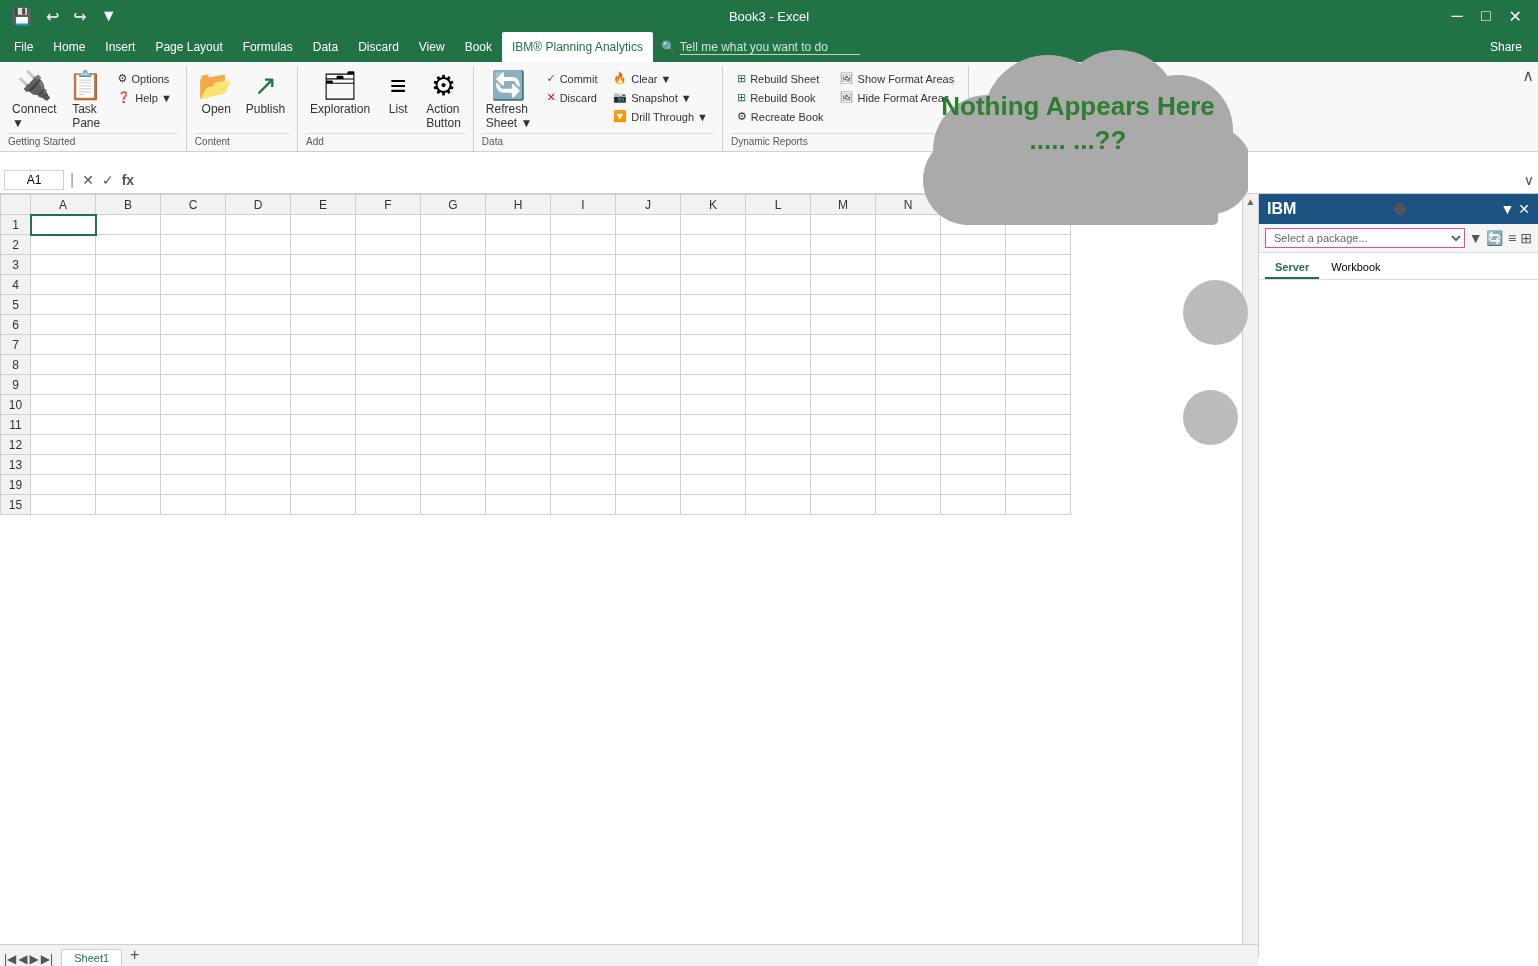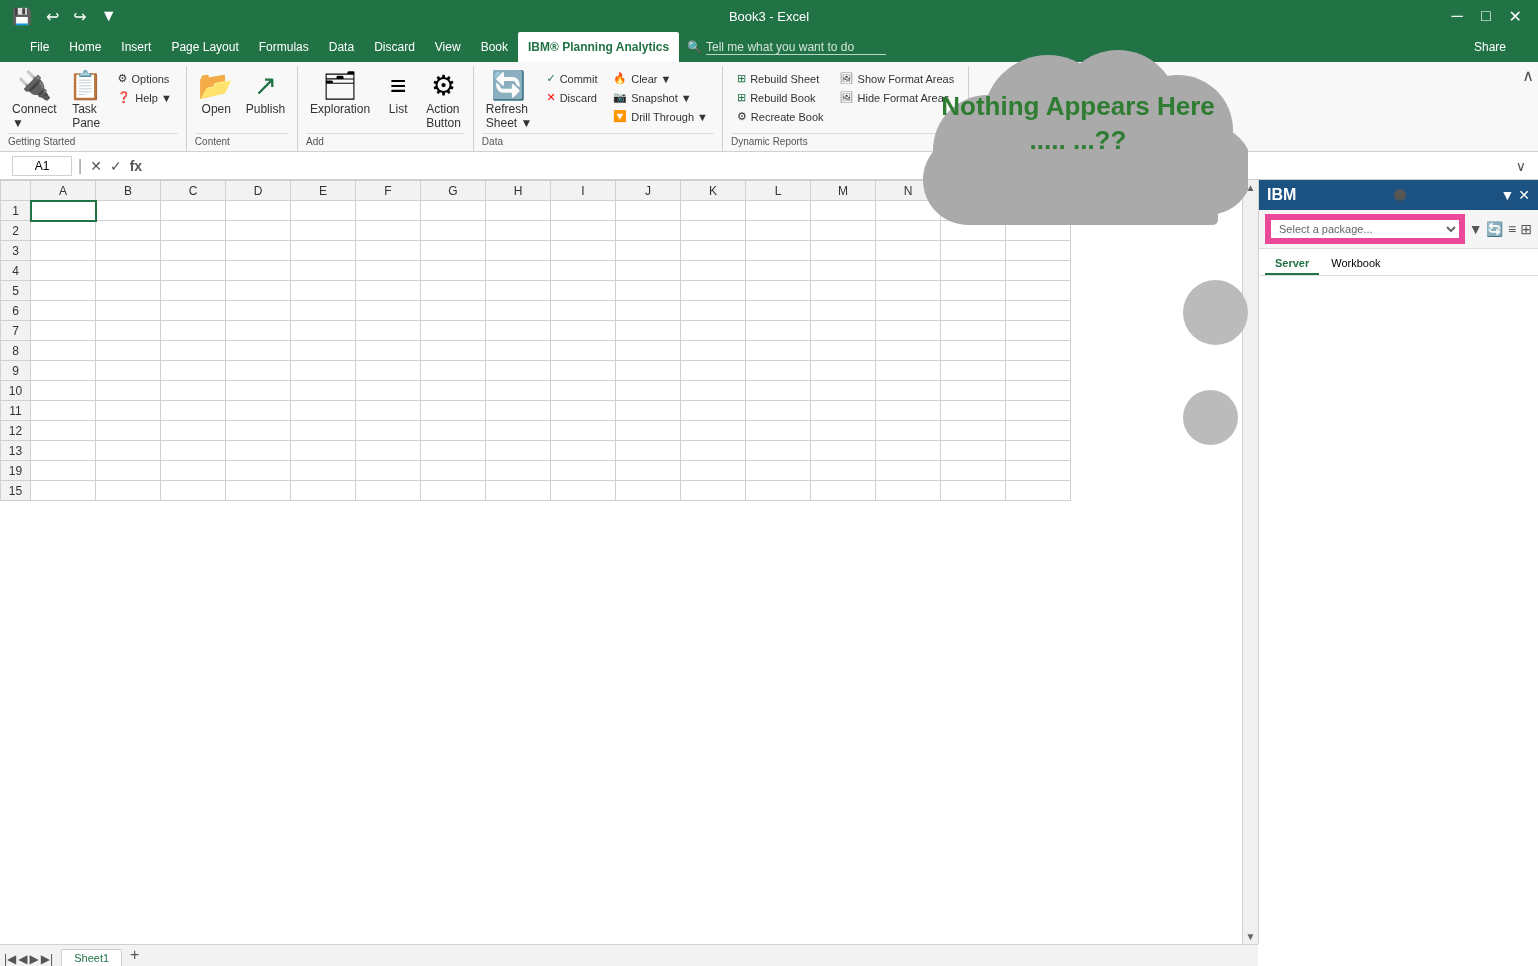--- a/index.html
+++ b/index.html
@@ -20,35 +20,35 @@
     .title-bar-title { position: absolute; left: 50%; transform: translateX(-50%); font-size: 13px; color: white; }
     .title-bar-controls { position: absolute; right: 8px; display: flex; gap: 2px; }
     .title-bar-btn { color: white; font-size: 16px; padding: 2px 8px; cursor: pointer; }
 
     
     .menu-bar {
       background: #217346;
       height: 30px;
       display: flex;
       align-items: stretch;
-      padding: 0 20px;
+      padding: 0 4px;
     }
     .menu-item {
       color: white;
       padding: 0 10px;
       display: flex;
       align-items: center;
       cursor: pointer;
       font-size: 12px;
       white-space: nowrap;
     }
     .menu-item.active {
       background: white;
       color: #217346;
-      font-weight: 700;
+      font-weight: 400;
       border-radius: 2px 2px 0 0;
     }
     .menu-search {
       display: flex;
       align-items: center;
       color: white;
       margin-left: 8px;
       gap: 4px;
       font-size: 12px;
     }
@@ -120,22 +120,23 @@
     }
     .ribbon-col { display: flex; flex-direction: column; gap: 2px; }
 
     
     .formula-bar {
       display: flex;
       align-items: center;
       height: 28px;
       border-bottom: 1px solid #d0d0d0;
       background: white;
-      padding: 0 12px;
+      padding: 0 4px;
       gap: 4px;
+      margin-top: 14px;
     }
     .cell-ref {
       width: 60px;
       border: 1px solid #d0d0d0;
       padding: 2px 4px;
       font-size: 12px;
       text-align: center;
     }
     .formula-divider { color: #999; font-size: 16px; padding: 0 2px; }
     .formula-icon { color: #555; cursor: pointer; font-size: 14px; padding: 0 2px; }
@@ -244,21 +245,21 @@
     .ibm-toolbar {
       background: #f5f5f5;
       padding: 4px 6px;
       display: flex;
       align-items: center;
       gap: 4px;
       border-bottom: 1px solid #ddd;
     }
     .ibm-select {
       flex: 1;
-      border: 6px solid #ec4899;
+      border: 1px solid #ec4899;
       padding: 2px 4px;
       font-size: 11px;
       color: #666;
       background: white;
     }
     .ibm-toolbar-icon { font-size: 14px; color: #555; cursor: pointer; }
     .ibm-tabs {
       display: flex;
       border-bottom: 1px solid #ddd;
       padding: 4px 6px 0;

